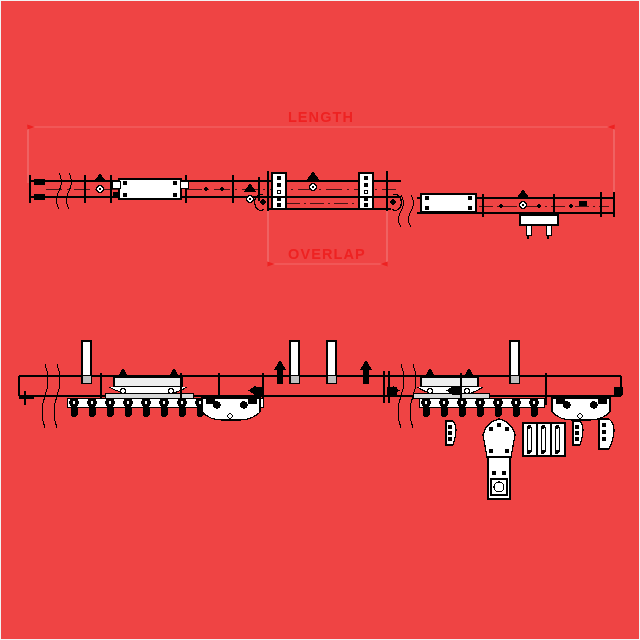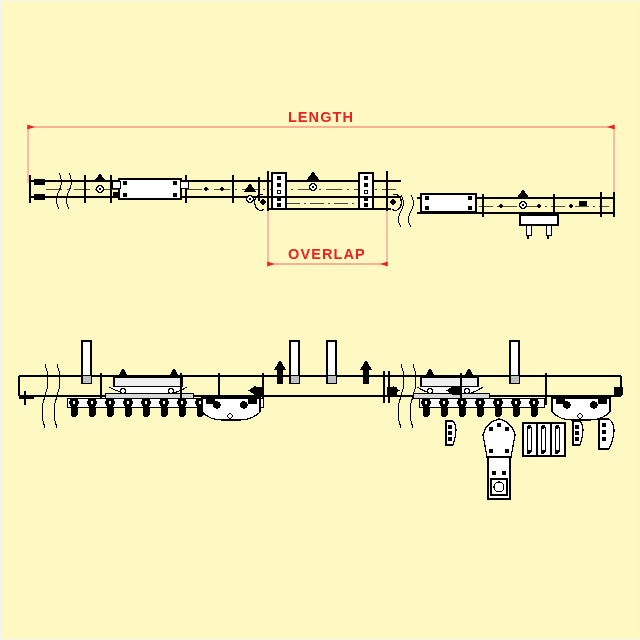--- a/index.html
+++ b/index.html
@@ -1,18 +1,18 @@
 <!DOCTYPE html>
 <html><head>
 <meta charset="utf-8">
 <style>
   html,body{margin:0;padding:0;background:#ffffff;}
   body{width:640px;height:640px;overflow:hidden;
        font-family:"Liberation Sans",sans-serif;}
-  #stage{position:relative;width:640px;height:640px;background:#fef9c3;
+  #stage{position:relative;width:640px;height:640px;background:#ef4444;
          box-sizing:border-box;border:1px solid #f2f2f2;}
   svg{display:block;}
   .dimtext{font-family:"Liberation Sans",sans-serif;font-size:14.5px;
            font-weight:700;letter-spacing:1.1px;}
 </style>
 </head>
 <body>
 
 <div id="stage">
 

